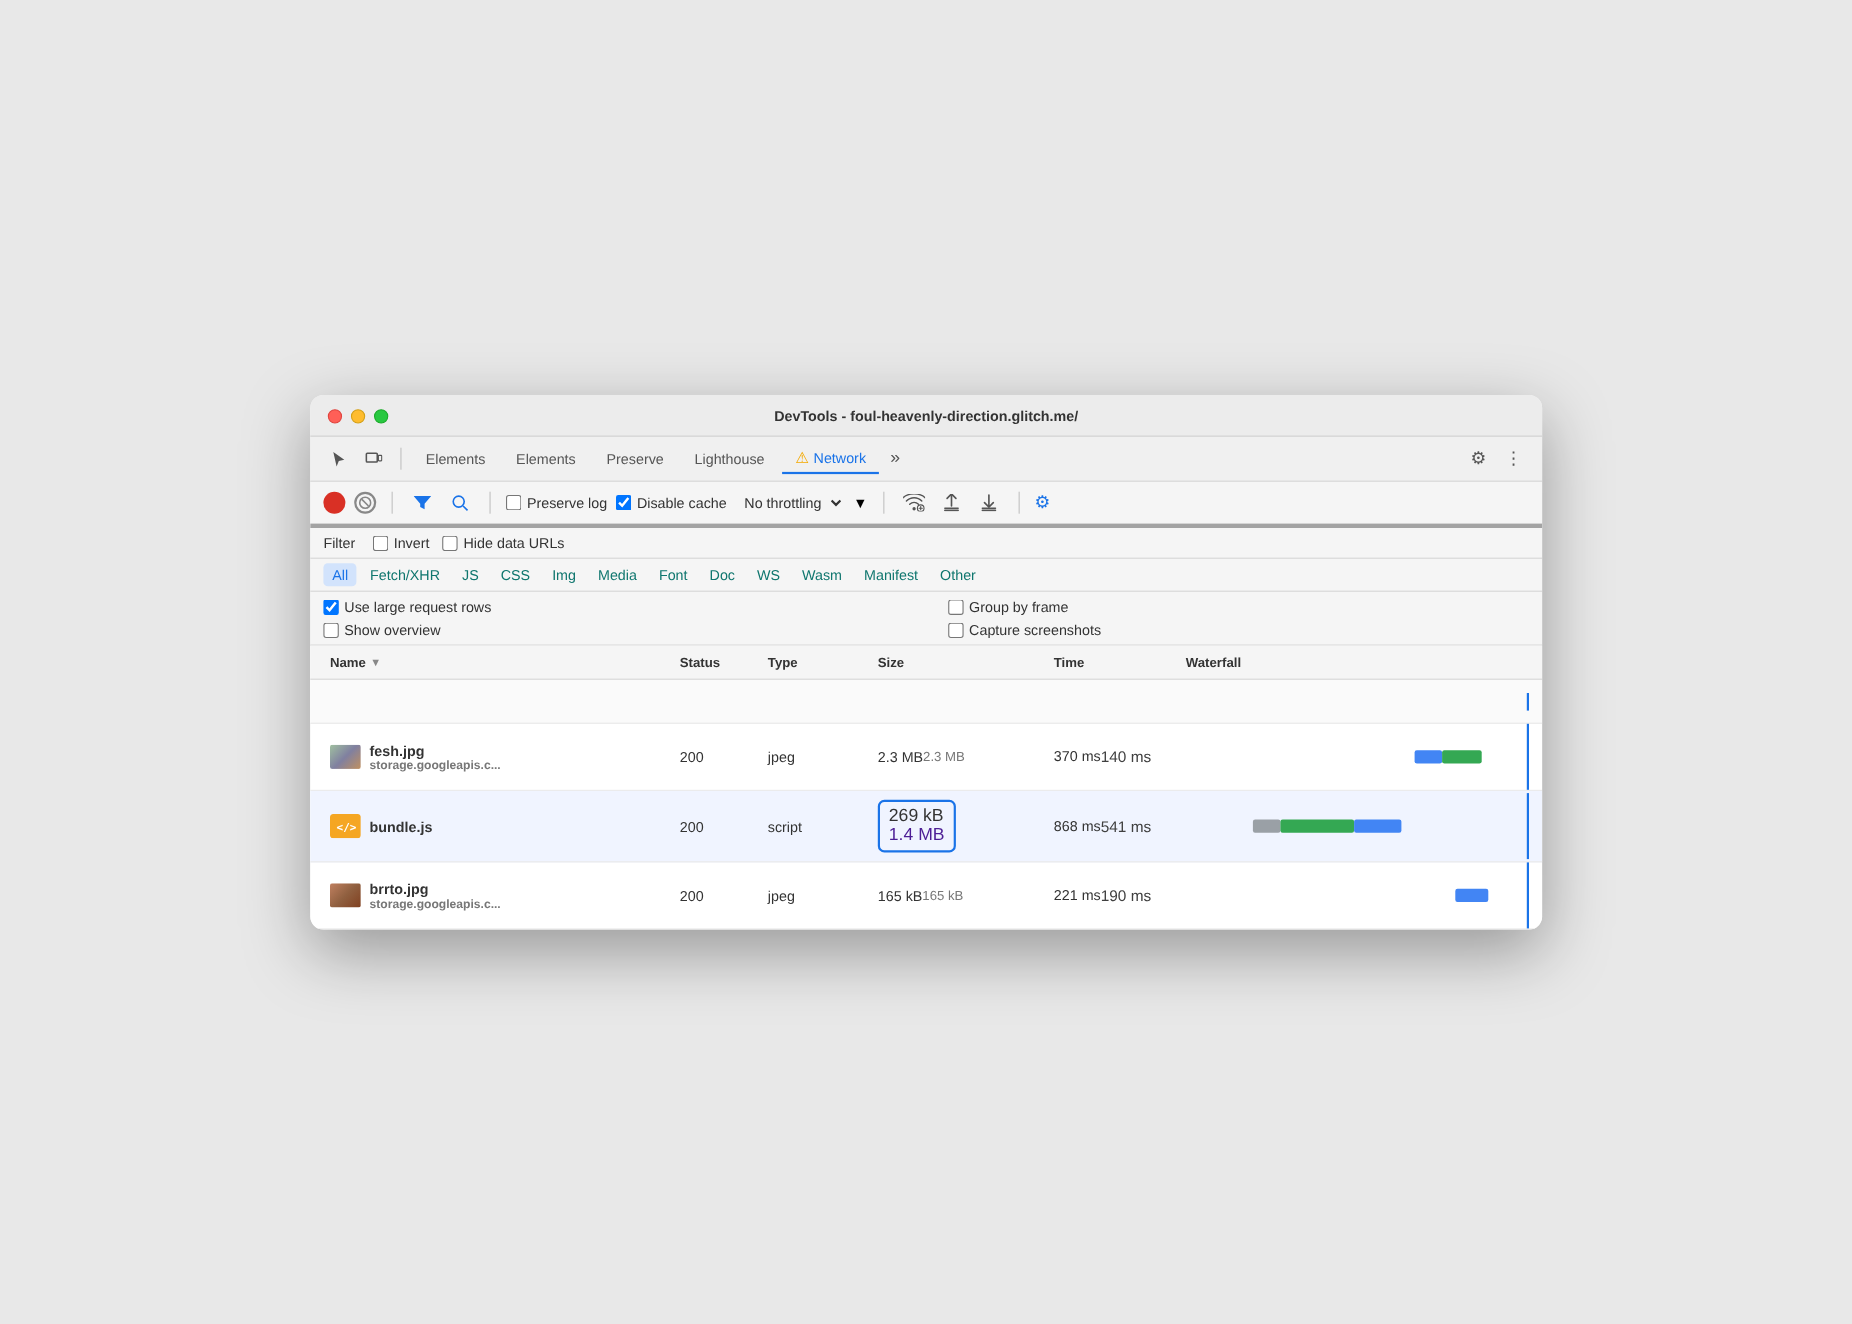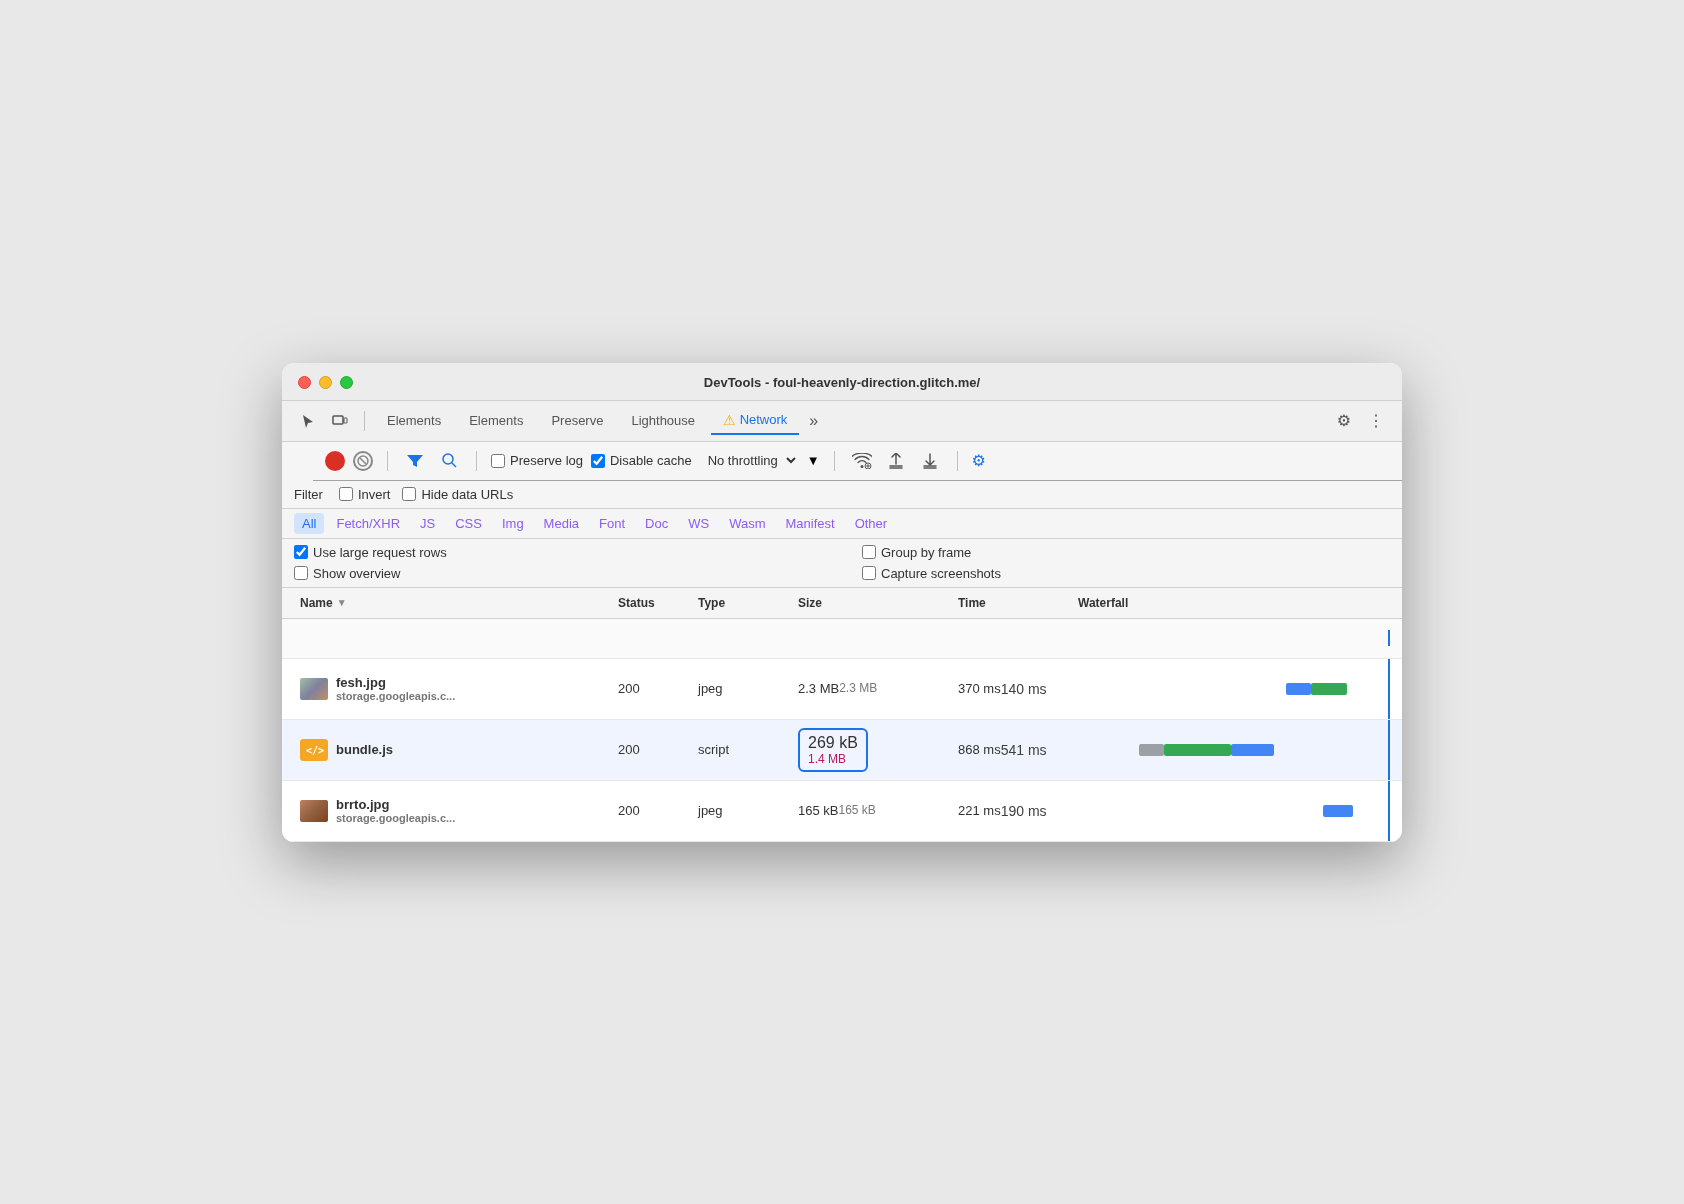--- a/index.html
+++ b/index.html
@@ -121,26 +121,25 @@
       align-items: center;
       justify-content: center;
       color: #555;
       font-size: 16px;
       border-radius: 4px;
     }
 
     
     .network-toolbar {
       background: #f5f5f5;
-      border-bottom: 1px solid #a3a3a3;
+      border-bottom: 4px solid #a3a3a3;
       padding: 6px 12px;
       display: flex;
       align-items: center;
       gap: 8px;
-      margin-left: 31px;
     }
     .record-btn {
       width: 20px;
       height: 20px;
       border-radius: 50%;
       background: #d93025;
       border: none;
       cursor: pointer;
     }
     .stop-btn {
@@ -237,21 +236,21 @@
       align-items: center;
       gap: 4px;
     }
     .type-btn {
       padding: 3px 8px;
       font-size: 13px;
       border: none;
       background: transparent;
       cursor: pointer;
       border-radius: 4px;
-      color: #8b5cf6;
+      color: #0f766e;
     }
     .type-btn.active {
       background: #d2e3fc;
       color: #1a73e8;
       font-weight: 500;
     }
 
     
     .options-bar {
       background: #f5f5f5;
@@ -346,21 +345,21 @@
 
     
     .size-highlight {
       border: 2.5px solid #1a73e8;
       border-radius: 6px;
       padding: 4px 8px;
       display: inline-flex;
       flex-direction: column;
     }
     .size-highlight .size-top { font-size: 16px; color: #333; font-weight: 500; }
-    .size-highlight .size-bottom { font-size: 12px; color: #be185d; }
+    .size-highlight .size-bottom { font-size: 16px; color: #4c1d95; }
 
     
     .waterfall-cell {
       position: relative;
       height: 20px;
       display: flex;
       align-items: center;
     }
 
     

